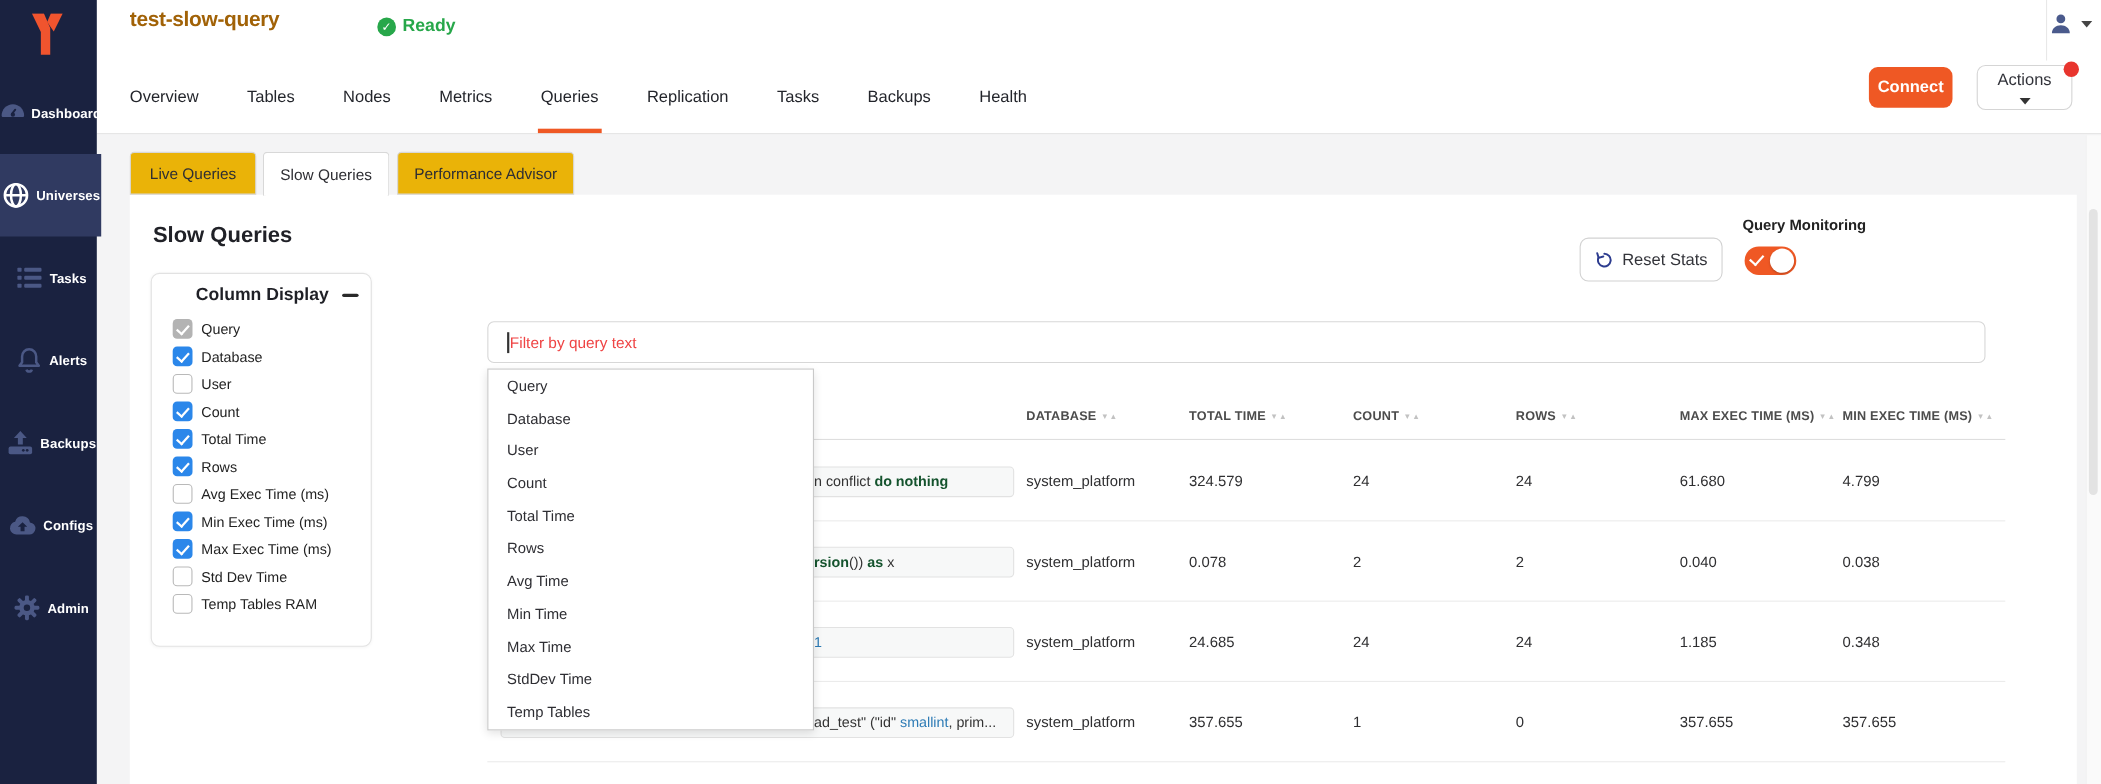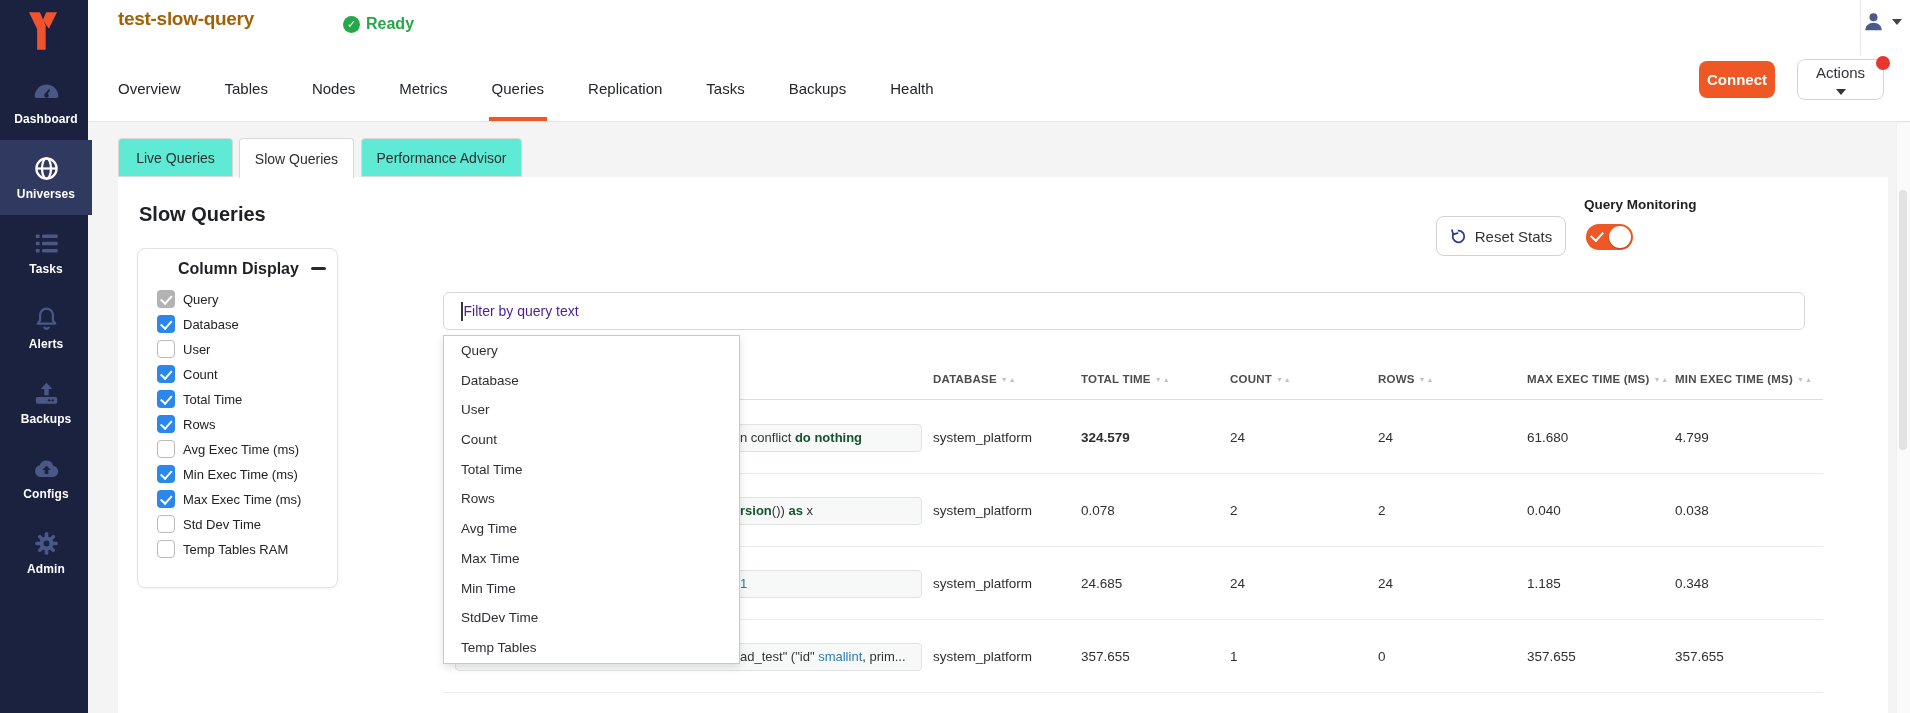--- a/index.html
+++ b/index.html
@@ -7,21 +7,21 @@
     width:1910px;height:713px;position:relative;overflow:hidden;
     background:#f4f4f5;
     font-family:"Liberation Sans","DejaVu Sans",sans-serif;
     -webkit-font-smoothing:antialiased;
   }
   .abs{position:absolute;}
 
   
   #sidebar{left:0;top:0;width:88px;height:713px;background:#1a2240;z-index:60;}
   #logo{left:27px;top:12px;width:32px;height:38px;}
-  .side-item{position:absolute;left:0;width:92px;height:75px;display:flex;flex-direction:column;align-items:center;justify-content:center;gap:5px;cursor:pointer;}
+  .side-item{position:absolute;left:0;width:92px;height:75px;display:flex;align-items:center;justify-content:center;gap:5px;cursor:pointer;}
   .side-item.active{background:#303a61;}
   .side-icon{width:27px;height:27px;color:#4b5885;display:flex;align-items:center;justify-content:center;}
   .side-item.active .side-icon{color:#ffffff;}
   .side-icon svg{width:100%;height:100%;}
   .side-label{font-size:12px;font-weight:700;color:#ffffff;letter-spacing:.1px;}
 
   
   #topbar{left:88px;top:0;width:1822px;height:122px;background:#fff;border-bottom:1px solid #e4e4e4;box-sizing:border-box;z-index:40;}
   #page-title{left:30px;top:8px;font-size:19px;font-weight:700;color:#a16207;letter-spacing:-0.3px;}
   #ready-badge{left:255px;top:15px;display:flex;align-items:center;gap:6px;}
@@ -33,21 +33,21 @@
   .caret{width:0;height:0;border-left:5px solid transparent;border-right:5px solid transparent;border-top:6px solid #444;}
   #nav-row{left:30px;top:55px;height:66px;display:flex;align-items:center;column-gap:44px;}
   .nav-tab{position:relative;font-size:15px;color:#23252b;height:66px;display:flex;align-items:center;cursor:pointer;}
   .nav-tab.active::after{content:"";position:absolute;left:-3px;right:-3px;bottom:0;height:4px;background:#ef5824;}
   #connect-btn{left:1611px;top:61px;width:76px;height:37px;background:#ef5824;color:#fff;border:none;border-radius:8px;font-size:15px;font-weight:600;cursor:pointer;font-family:inherit;}
   #actions-btn{left:1709px;top:59px;width:85px;height:39px;background:#fff;color:#32333a;border:1px solid #d5d5d5;border-radius:8px;font-size:15px;cursor:pointer;display:flex;align-items:center;justify-content:center;gap:8px;font-family:inherit;flex-direction:column;}
   #actions-btn .caret{border-top-color:#333;}
   #notif-dot{left:1788px;top:56px;width:14px;height:14px;border-radius:50%;background:#e8352e;z-index:45;}
 
   
-  .subtab{position:absolute;top:138px;height:39px;box-sizing:border-box;background:#5eead4;border:1px solid #d8d8d8;border-radius:4px 4px 0 0;display:flex;align-items:center;justify-content:center;font-size:14px;color:#2e2e33;cursor:pointer;z-index:21;}
+  .subtab{position:absolute;top:138px;height:39px;box-sizing:border-box;background:#eab308;border:1px solid #d8d8d8;border-radius:4px 4px 0 0;display:flex;align-items:center;justify-content:center;font-size:14px;color:#2e2e33;cursor:pointer;z-index:21;}
   .subtab.active{background:#ffffff;border-bottom:none;height:40px;z-index:22;}
 
   
   #panel{left:118px;top:177px;width:1770px;height:536px;background:#fff;z-index:10;}
   #heading{left:139px;top:203px;font-size:20px;font-weight:700;color:#202127;z-index:12;}
 
   #reset-btn{left:1436px;top:216px;width:128px;height:38px;background:#fff;border:1px solid #d2d2d2;border-radius:8px;display:flex;align-items:center;justify-content:center;gap:8px;font-size:15px;color:#33343a;cursor:pointer;z-index:12;font-family:inherit;}
   #qm-label{left:1584px;top:197px;font-size:13.5px;font-weight:700;color:#222;z-index:12;}
   #qm-toggle{left:1586px;top:224px;width:47px;height:26px;border-radius:13px;background:#ef5824;z-index:12;cursor:pointer;}
   #qm-toggle .knob{position:absolute;right:2px;top:2px;width:22px;height:22px;border-radius:50%;background:#fff;box-shadow:0 1px 2px rgba(0,0,0,.25);}
@@ -61,21 +61,21 @@
   .chk-box{width:18px;height:18px;border-radius:4px;box-sizing:border-box;position:relative;flex:0 0 auto;}
   .chk-box.unchecked{background:#fff;border:1.5px solid #b9b9b9;}
   .chk-box.checked{background:#2b87ea;}
   .chk-box.disabled{background:#b3b3b3;}
   .chk-box.checked::after,.chk-box.disabled::after{content:"";position:absolute;left:6px;top:3px;width:4.5px;height:8.5px;border-right:2.3px solid #fff;border-bottom:2.3px solid #fff;transform:rotate(42deg);}
   .chk-label{font-size:13px;color:#222;white-space:nowrap;}
 
   
   #filter-input{left:443px;top:292px;width:1362px;height:38px;box-sizing:border-box;background:#fff;border:1px solid #d7d7d7;border-radius:6px;z-index:12;display:flex;align-items:center;padding-left:17px;}
   #filter-caret{width:1.5px;height:19px;background:#333;margin-right:1px;}
-  #filter-placeholder{font-size:14px;color:#4c1d95;}
+  #filter-placeholder{font-size:14px;color:#ef4444;}
 
   
   #dropdown{left:443px;top:335px;width:297px;height:329px;background:#fff;border:1px solid #c9c9c9;box-shadow:0 3px 8px rgba(0,0,0,.12);box-sizing:border-box;z-index:50;}
   .dd-item{height:29.7px;line-height:29.7px;padding-left:17px;font-size:13.5px;color:#2e2e33;cursor:pointer;}
 
   
   #table-head{left:443px;top:368px;width:1380px;height:32px;border-bottom:1px solid #dedede;box-sizing:border-box;z-index:11;}
   .th{position:absolute;top:5px;font-size:11.5px;font-weight:700;color:#4c4c4c;letter-spacing:.2px;white-space:nowrap;cursor:pointer;}
   .sort{font-size:7px;color:#c2c2c2;margin-left:4px;letter-spacing:1px;position:relative;top:-1px;}
   .trow{position:absolute;left:443px;width:1380px;height:73px;border-bottom:1px solid #ebebeb;box-sizing:border-box;z-index:11;cursor:pointer;}
@@ -303,21 +303,21 @@
     <div class="th" style="left: 935px;"><span>ROWS</span><span class="sort">▼▲</span></div>
     <div class="th" style="left: 1084px;"><span>MAX EXEC TIME (MS)</span><span class="sort">▼▲</span></div>
     <div class="th" style="left: 1232px;"><span>MIN EXEC TIME (MS)</span><span class="sort">▼▲</span></div>
   </div>
 <div id="table-body">
     <div class="trow" style="top: 401px;">
       <div class="query-box">
         <span class="inner"><span class="seg-plain">n conflict </span><span class="seg-keyword">do nothing</span></span>
       </div>
       <div class="cell" style="left: 490px;">system_platform</div>
-      <div class="cell" style="left: 638px; font-weight: bold;">324.579</div>
+      <div class="cell" style="left: 638px;">324.579</div>
       <div class="cell" style="left: 787px;">24</div>
       <div class="cell" style="left: 935px;">24</div>
       <div class="cell" style="left: 1084px;">61.680</div>
       <div class="cell" style="left: 1232px;">4.799</div>
     </div>
     <div class="trow" style="top: 474px;">
       <div class="query-box">
         <span class="inner"><span class="seg-keyword">rsion</span><span class="seg-plain">()) </span><span class="seg-keyword">as</span><span class="seg-plain"> x</span></span>
       </div>
       <div class="cell" style="left: 490px;">system_platform</div>
@@ -352,20 +352,20 @@
   </div>
 
 <div id="dropdown" class="abs">
     <div class="dd-item">Query</div>
     <div class="dd-item">Database</div>
     <div class="dd-item">User</div>
     <div class="dd-item">Count</div>
     <div class="dd-item">Total Time</div>
     <div class="dd-item">Rows</div>
     <div class="dd-item">Avg Time</div>
+    <div class="dd-item">Min Time</div>
     <div class="dd-item">Max Time</div>
-    <div class="dd-item">Min Time</div>
     <div class="dd-item">StdDev Time</div>
     <div class="dd-item">Temp Tables</div>
   </div>
 
 <div id="scrollbar" class="abs"></div>
 <div id="scroll-thumb" class="abs"></div>
 
 </body></html>

